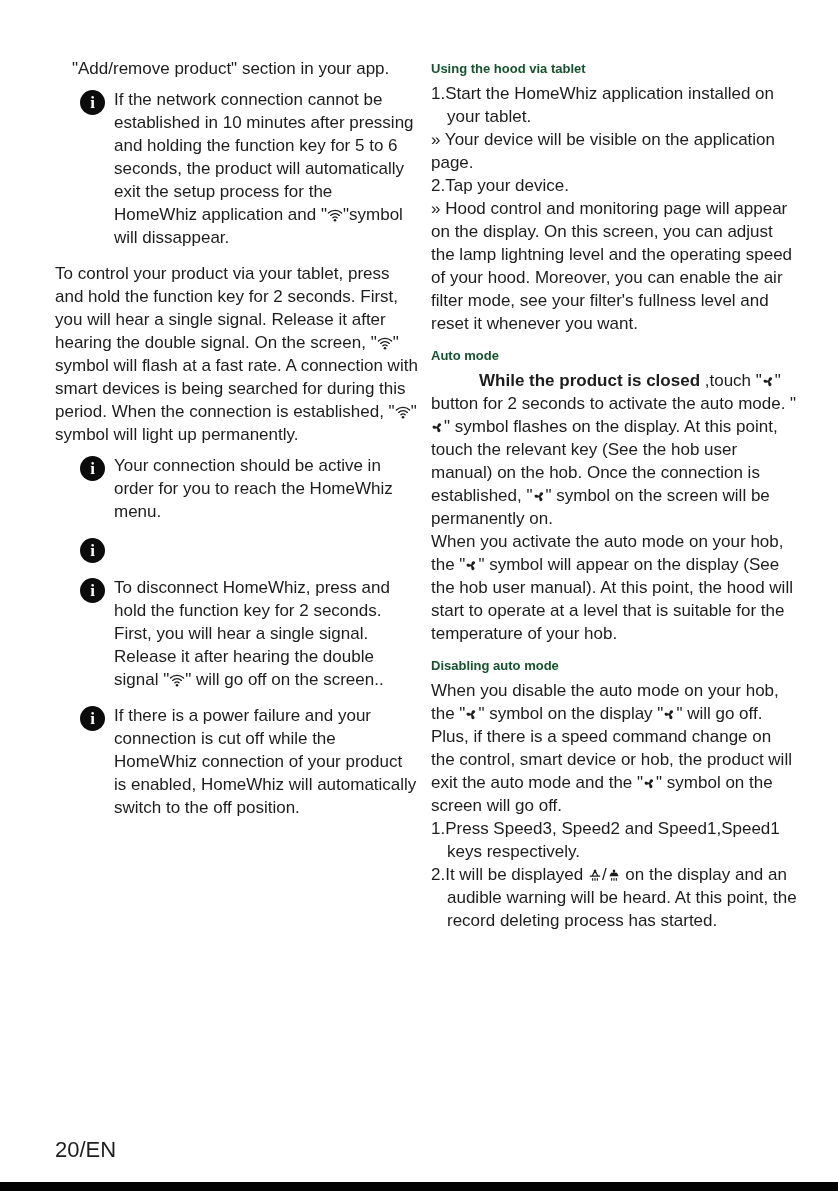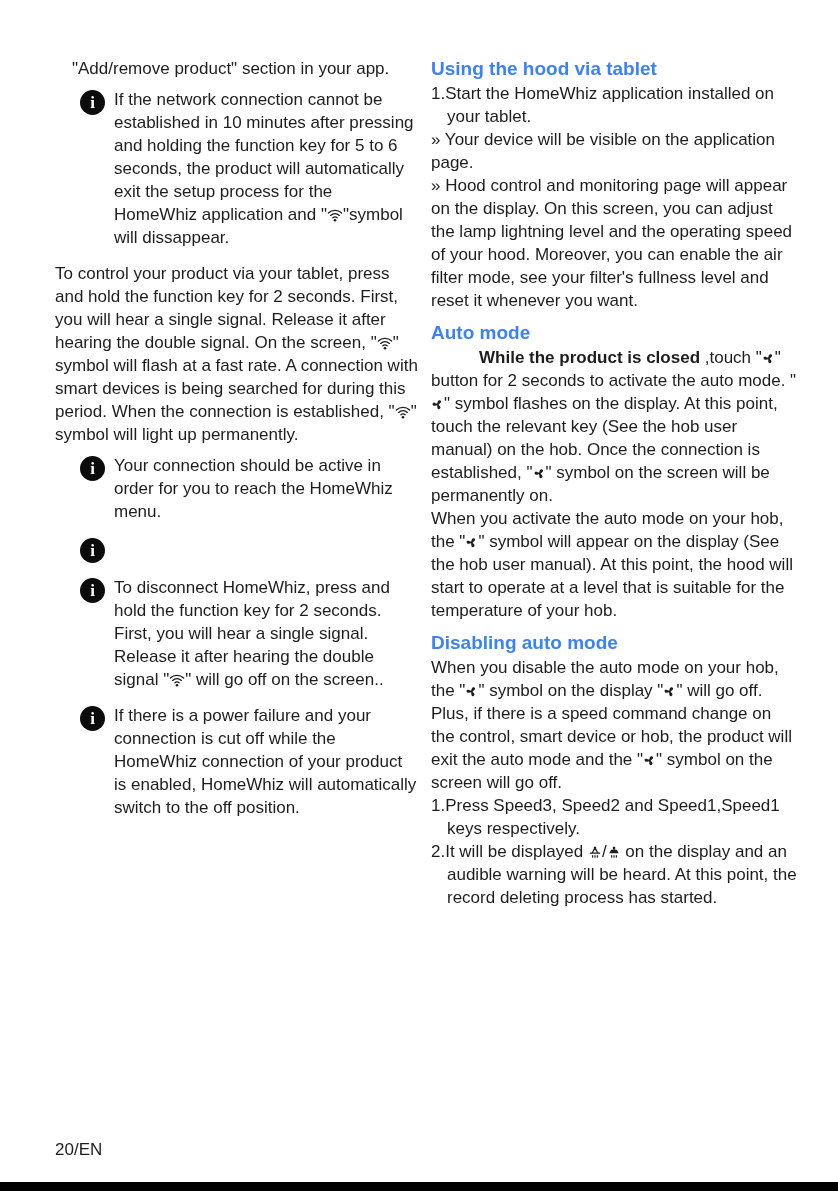--- a/index.html
+++ b/index.html
@@ -14,24 +14,24 @@
     color:#1d1d1d;
     overflow:hidden;
   }
   .col{position:absolute;top:57px;}
   .col-left{left:55px;width:364px;}
   .col-right{left:431px;width:368px;}
   p{margin:0;}
   .indented{padding-left:17px;}
   .hang{padding-left:16px;text-indent:-16px;}
   h3.sec{
-    font-size:19px;
+    font-size:13px;
     line-height:23px;
     font-weight:bold;
-    color:#3b82f6;
+    color:#14532d;
     margin:9px 0 2px 0;
   }
   .col > :first-child{margin-top:0;}
   .note{
     display:flex;
     gap:9px;
     margin:8px 0 13px 25px;
     align-items:flex-start;
   }
   .note-text{flex:1;}
@@ -46,21 +46,21 @@
     font-size:17px;
     line-height:25px;
     text-align:center;
     margin-top:2px;
     user-select:none;
   }
   .b{font-weight:bold;margin-left:48px;}
   .footer-pagenum{
     position:absolute;
     left:55px;top:1138px;
-    font-size:17px;
+    font-size:22px;
     color:#1d1d1d;
   }
   .bottom-bar{
     position:absolute;
     left:0;right:0;bottom:0;
     height:9px;
     background:#000;
   }
   
   .ii{display:inline-block;vertical-align:-2px;fill:currentColor;}
@@ -124,20 +124,21 @@
       <p class="note-text">If there is a power failure and your connection is cut off while the HomeWhiz connection of your product is enabled, HomeWhiz will automatically switch to the off position.</p>
     </div>
 
   </div>
 
   <div class="col col-right">
 
     <h3 class="sec">Using the hood via tablet</h3>
     <p class="hang">1.Start the HomeWhiz application installed on your tablet.</p>
     <p>» Your device will be visible on the application page.</p>
+    <p class="hang">2.Tap your device.</p>
     <p>» Hood control and monitoring page will appear on the display. On this screen, you can adjust the lamp lightning level and the operating speed of your hood. Moreover, you can enable the air filter mode, see your filter's fullness level and reset it whenever you want.</p>
 
     <h3 class="sec">Auto mode</h3>
     <p><span class="b">While the product is closed</span><span> ,touch "<svg class="ii ii-auto" viewBox="0 0 24 24" aria-hidden="true">
             <circle cx="12" cy="12" r="2.4"></circle>
             <path d="M12 12C11 6 14 2.8 17.4 4.6 20.4 6.2 18 10.4 12 12Z"></path>
             <path d="M12 12C11 6 14 2.8 17.4 4.6 20.4 6.2 18 10.4 12 12Z" transform="rotate(120 12 12)"></path>
             <path d="M12 12C11 6 14 2.8 17.4 4.6 20.4 6.2 18 10.4 12 12Z" transform="rotate(240 12 12)"></path>
           </svg>" button for 2 seconds to activate the auto mode. "<svg class="ii ii-auto" viewBox="0 0 24 24" aria-hidden="true">
             <circle cx="12" cy="12" r="2.4"></circle>

